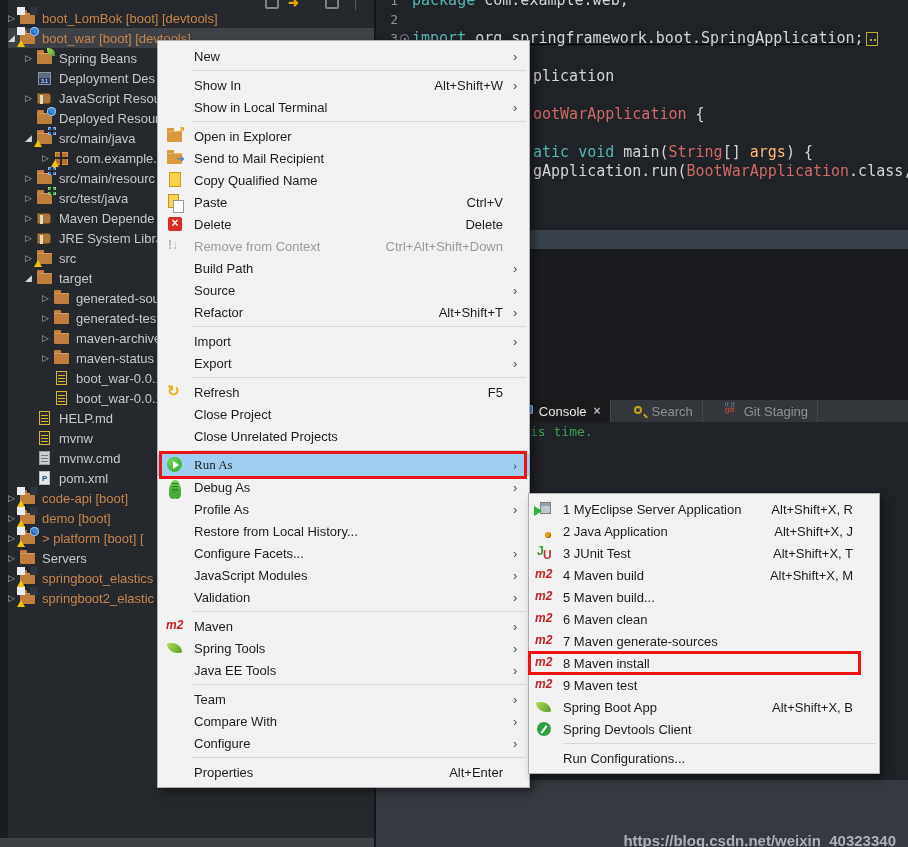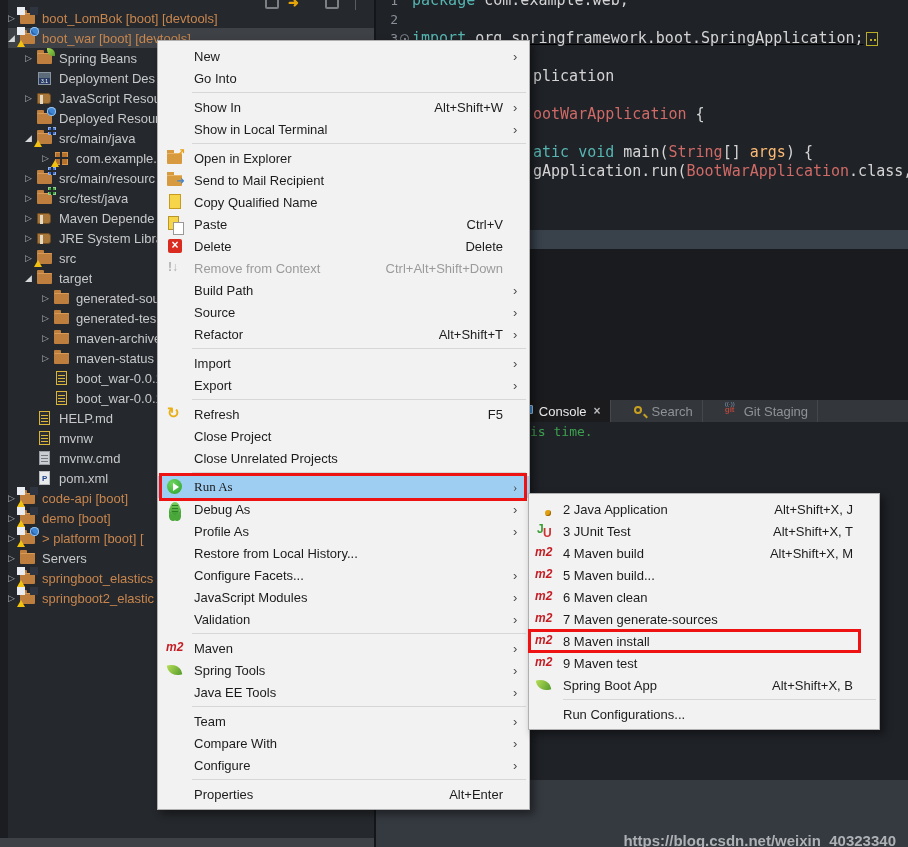--- a/index.html
+++ b/index.html
@@ -482,26 +482,20 @@
   </div>
   <div id="bottom-right"></div>
 
   <div id="context-menu" class="menu">
       <div class="mrow">
         <span class="micon"></span>
         <span class="mlabel">New</span>
         <span class="mshort"></span>
         <span class="marrow">›</span>
       </div>
-      <div class="mrow">
-        <span class="micon"></span>
-        <span class="mlabel">Go Into</span>
-        <span class="mshort"></span>
-        <span class="marrow"></span>
-      </div>
       <div class="menu-sep"></div>
       <div class="mrow">
         <span class="micon"></span>
         <span class="mlabel">Show In</span>
         <span class="mshort">Alt+Shift+W</span>
         <span class="marrow">›</span>
       </div>
       <div class="mrow">
         <span class="micon"></span>
         <span class="mlabel">Show in Local Terminal</span>
@@ -700,20 +694,28 @@
       </div>
       <div class="menu-sep"></div>
       <div class="mrow">
         <span class="micon"></span>
         <span class="mlabel">Properties</span>
         <span class="mshort">Alt+Enter</span>
         <span class="marrow"></span>
       </div>
     </div>
   <div id="run-submenu" class="menu">
+      <div class="mrow">
+        <span class="micon">
+          <span class="mi-serverrun"></span>
+        </span>
+        <span class="mlabel">1 MyEclipse Server Application</span>
+        <span class="mshort">Alt+Shift+X, R</span>
+        <span class="marrow"></span>
+      </div>
       <div class="mrow">
         <span class="micon">
           <span class="mi-javaapp"></span>
         </span>
         <span class="mlabel">2 Java Application</span>
         <span class="mshort">Alt+Shift+X, J</span>
         <span class="marrow"></span>
       </div>
       <div class="mrow">
         <span class="micon"><span class="mi-junit"></span></span>
@@ -770,20 +772,28 @@
         <span class="marrow"></span>
       </div>
       <div class="mrow">
         <span class="micon">
           <span class="mi-leaf"></span>
         </span>
         <span class="mlabel">Spring Boot App</span>
         <span class="mshort">Alt+Shift+X, B</span>
         <span class="marrow"></span>
       </div>
+      <div class="mrow">
+        <span class="micon">
+          <span class="mi-devtools"></span>
+        </span>
+        <span class="mlabel">Spring Devtools Client</span>
+        <span class="mshort"></span>
+        <span class="marrow"></span>
+      </div>
       <div class="menu-sep"></div>
       <div class="mrow">
         <span class="micon"></span>
         <span class="mlabel">Run Configurations...</span>
         <span class="mshort"></span>
         <span class="marrow"></span>
       </div>
     </div>
 
   <div id="watermark">https://blog.csdn.net/weixin_40323340</div>

